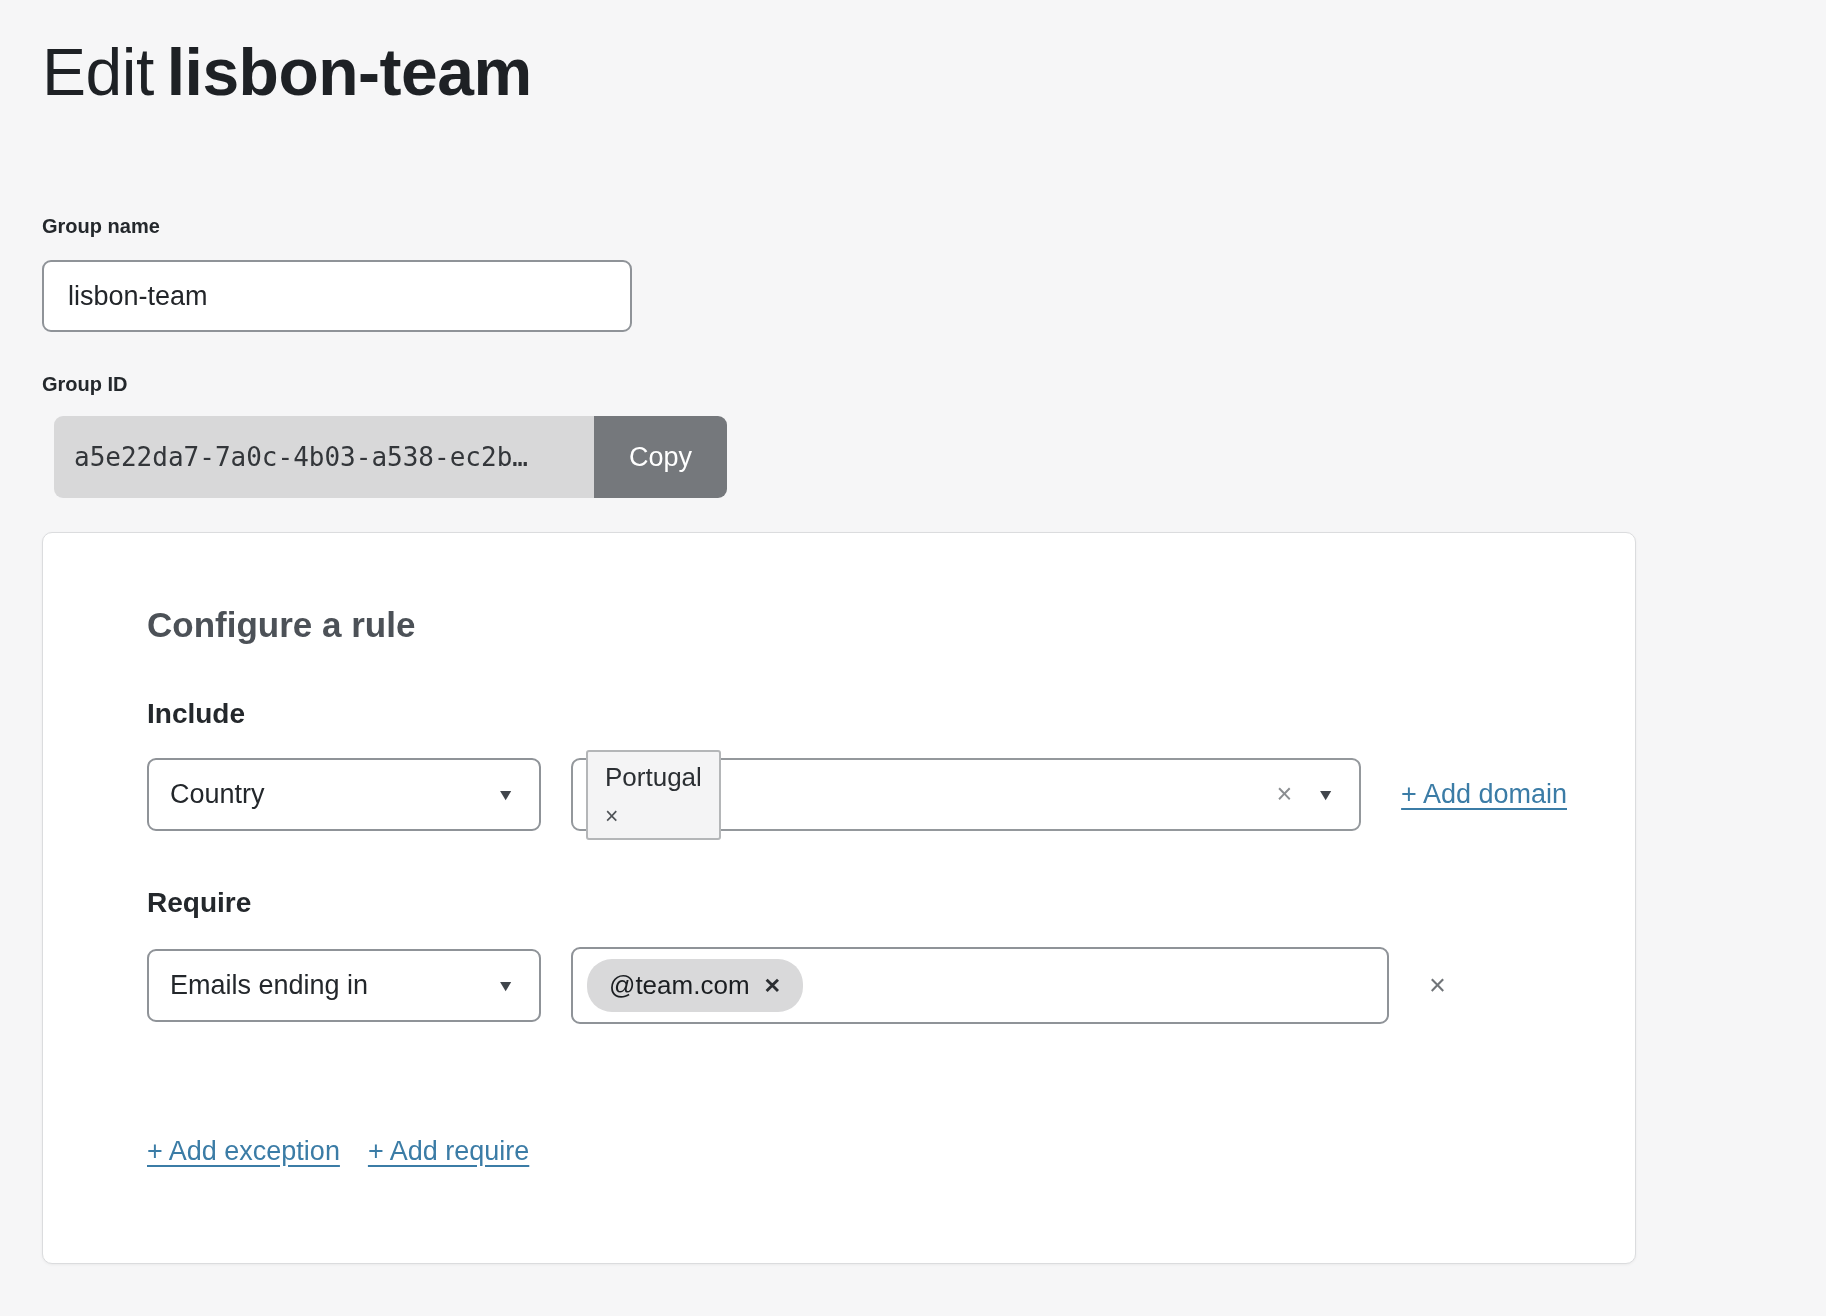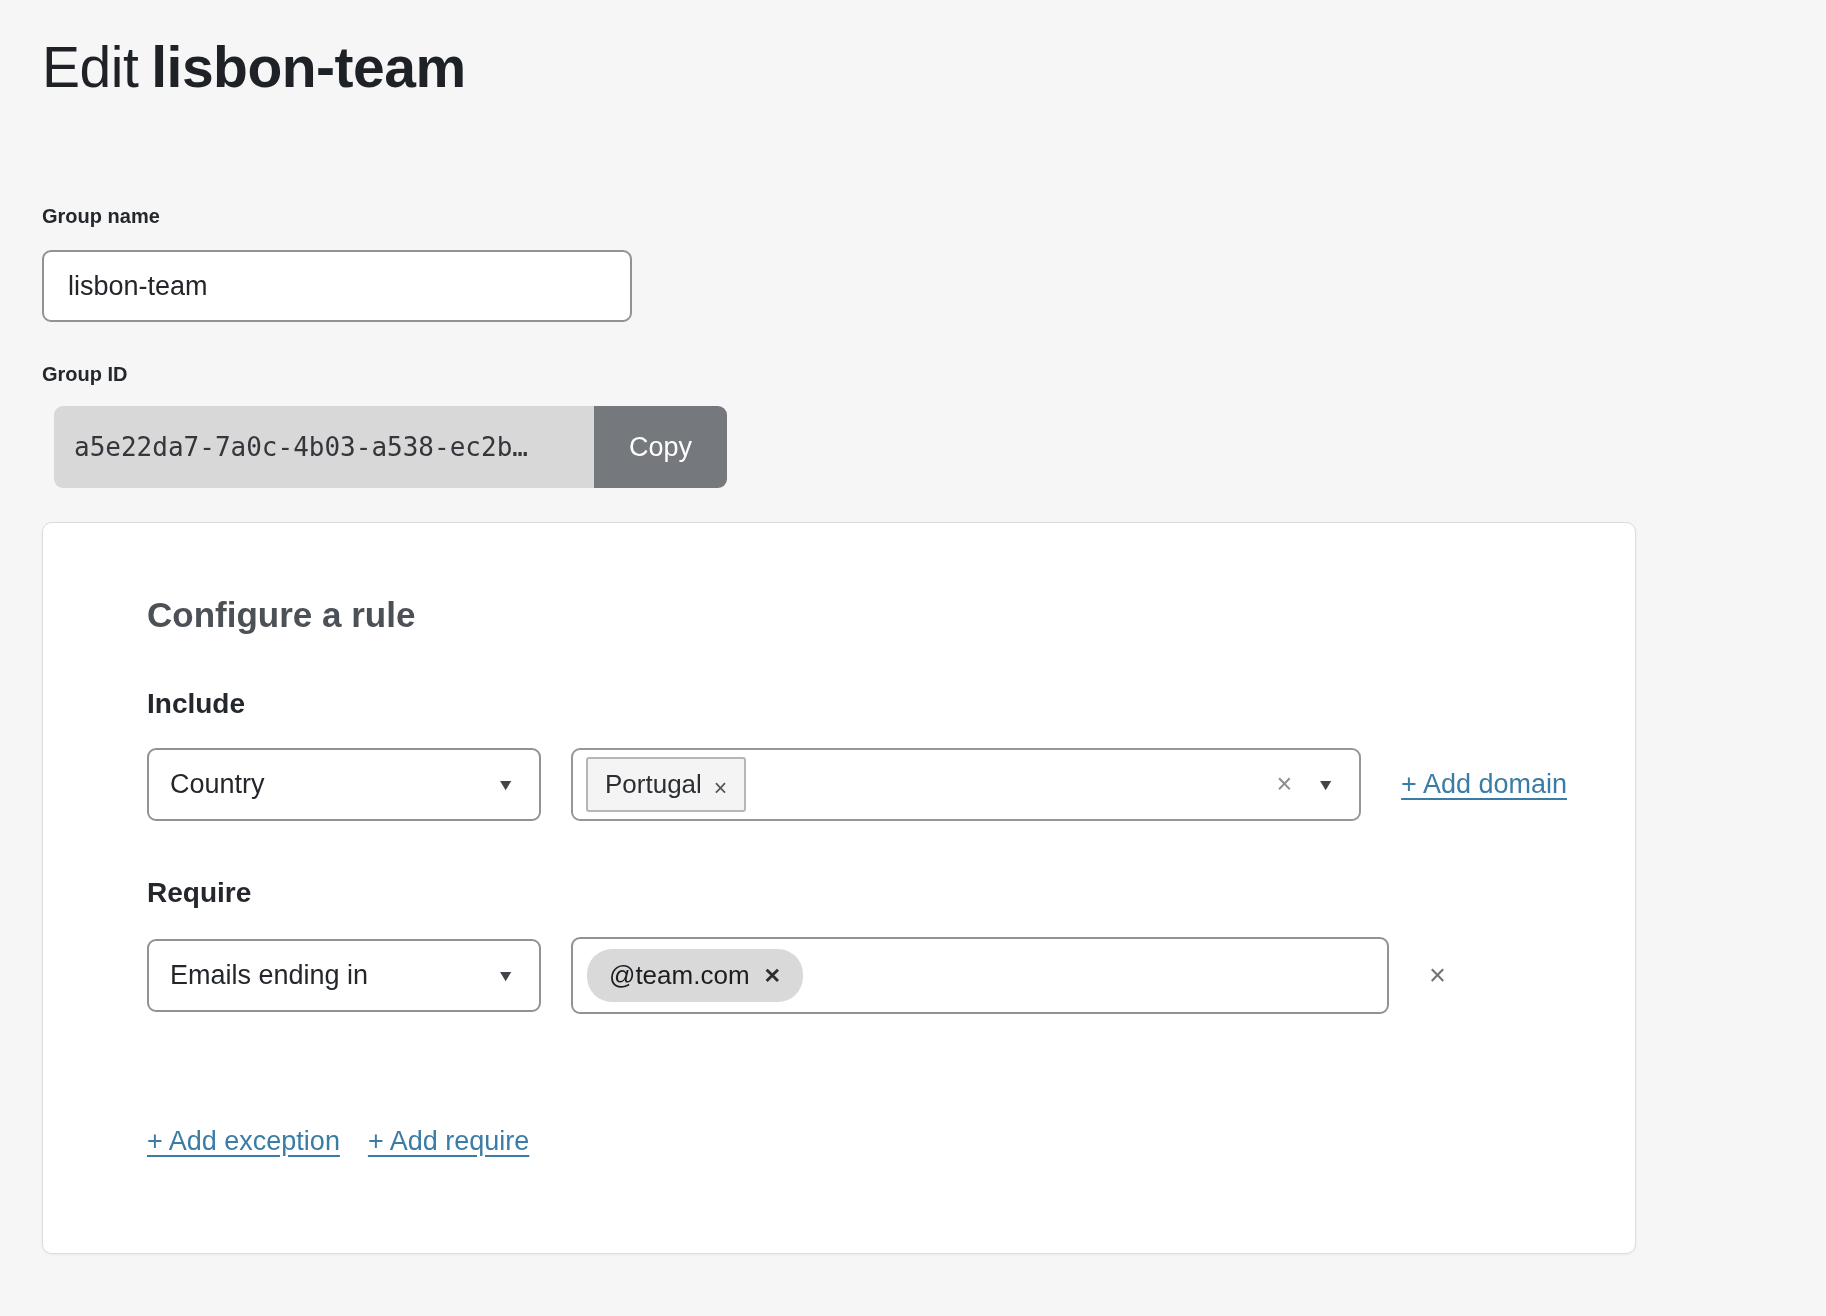--- a/index.html
+++ b/index.html
@@ -15,21 +15,21 @@
     height: 1316px;
     padding: 0 40px 0 42px;
     overflow: hidden;
     background: #f6f6f7;
   }
 
   
   .page-title {
     margin: 0;
     padding-top: 34px;
-    font-size: 57px;
+    font-size: 66px;
     font-weight: 400;
     color: #1e2125;
     letter-spacing: -0.5px;
   }
   .page-title .title-name { font-weight: 700; margin-left: 13px; }
 
   
   .field-label {
     font-size: 20px;
     font-weight: 700;
@@ -149,28 +149,29 @@
     background: #fff;
     border: 2px solid #94989c;
     border-radius: 9px;
     display: flex;
     align-items: center;
     padding: 0 24px 0 13px;
     cursor: text;
   }
   .tag-box {
     display: flex;
-    align-items: flex-end;
+    align-items: flex-start;
     gap: 12px;
     border: 2px solid #b4b6b8;
     background: #f4f4f5;
     border-radius: 3px;
     padding: 10px 17px;
     font-size: 26px;
     color: #2b2f33;
+    flex-direction: column;
   }
   .tag-box .tag-x {
     font-size: 23px;
     color: #4f5357;
     cursor: pointer;
     line-height: 1;
   }
   .ms-icons {
     margin-left: auto;
     display: flex;

